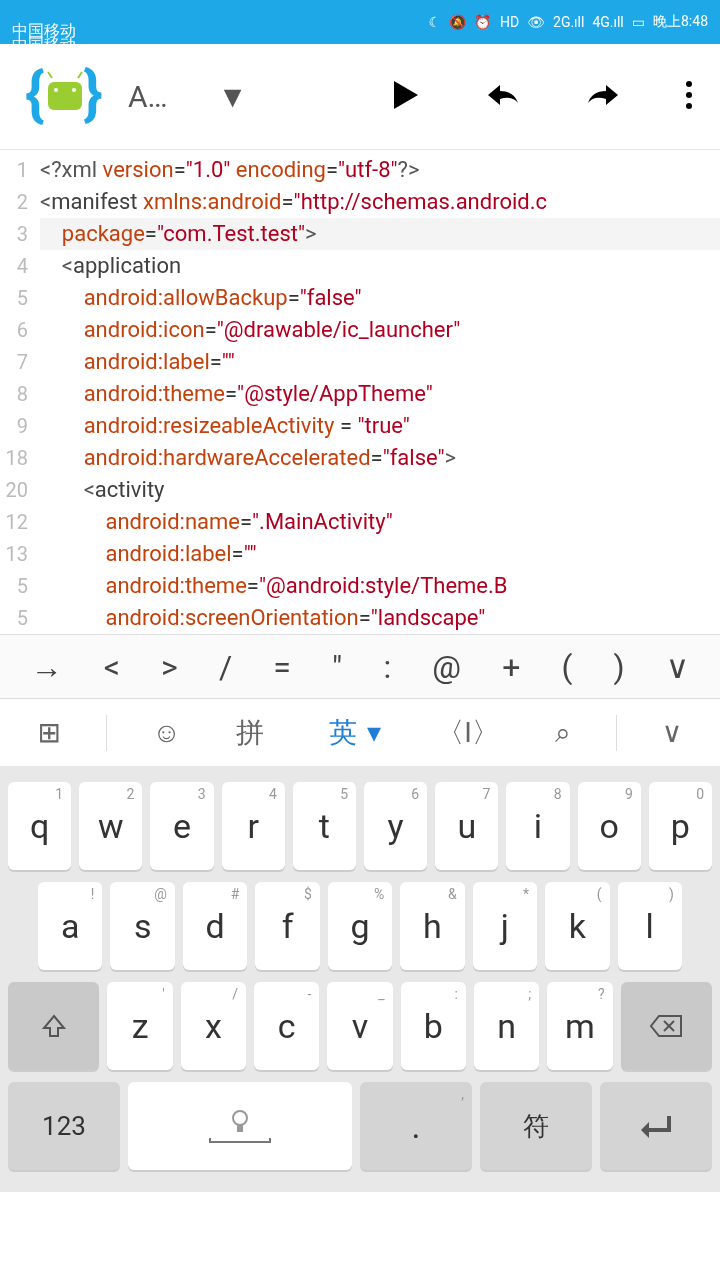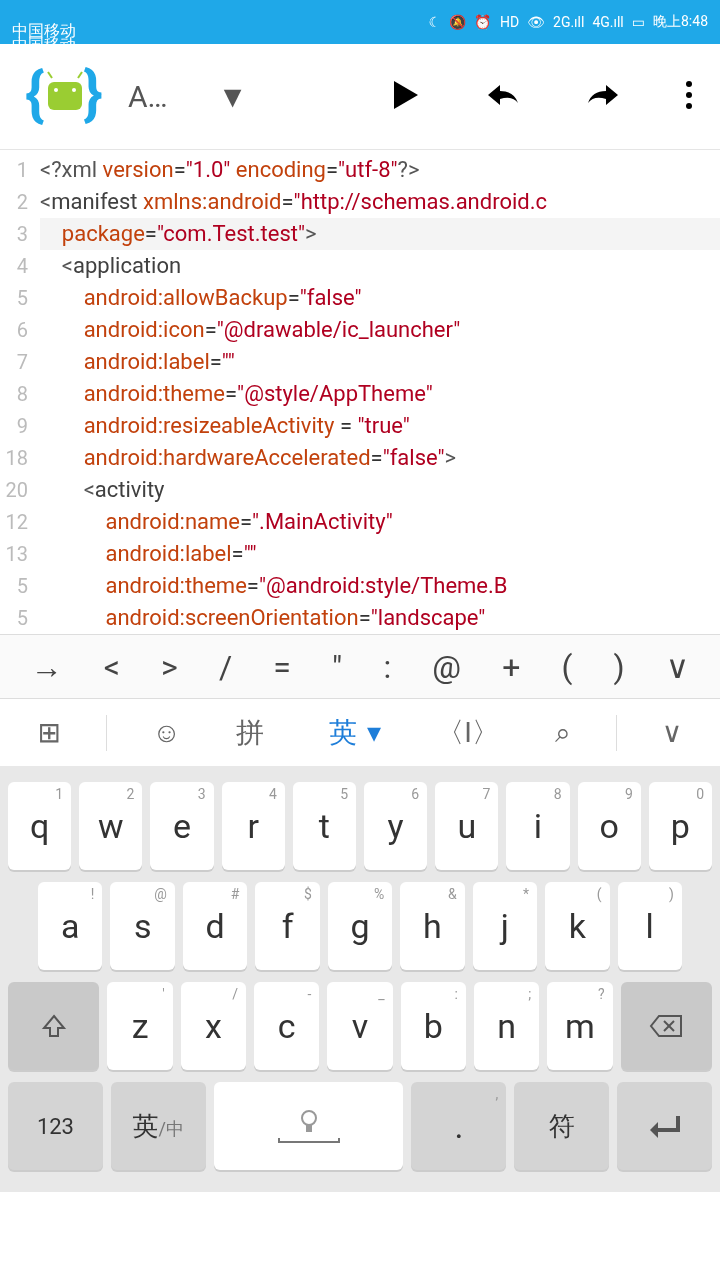--- a/index.html
+++ b/index.html
@@ -264,24 +264,21 @@
       <div class="key key-del key-wide">
         <svg width="34" height="24">
           <path d="M10 2 L32 2 L32 22 L10 22 L2 12 Z" fill="none" stroke="#555" stroke-width="2"></path>
           <line x1="15" y1="7" x2="25" y2="17" stroke="#555" stroke-width="2"></line>
           <line x1="25" y1="7" x2="15" y2="17" stroke="#555" stroke-width="2"></line>
         </svg>
       </div>
     </div>
   <div class="kb-row kb-row-bottom" id="kb-row4">
       <div class="key key-fn ">
-        <span class="key-main" style="font-size:22px">123</span>
-      </div>
-      <div class="key key-fn ">
-        <span class="key-main" style="font-size:26px">英<span class="key-smalltxt">/中</span></span>
+        <span class="key-main" style="font-size:26px">123</span>
       </div>
       <div class="key key-space">
         <svg width="100" height="40">
           <circle cx="50" cy="12" r="7" fill="none" stroke="#999" stroke-width="2"></circle>
           <rect x="47" y="18" width="6" height="8" fill="#999"></rect>
           <path d="M20 32 L20 36 L80 36 L80 32" fill="none" stroke="#777" stroke-width="2"></path>
         </svg>
       </div>
       <div class="key key-fn ">
         <div class="key-sup">,</div>

